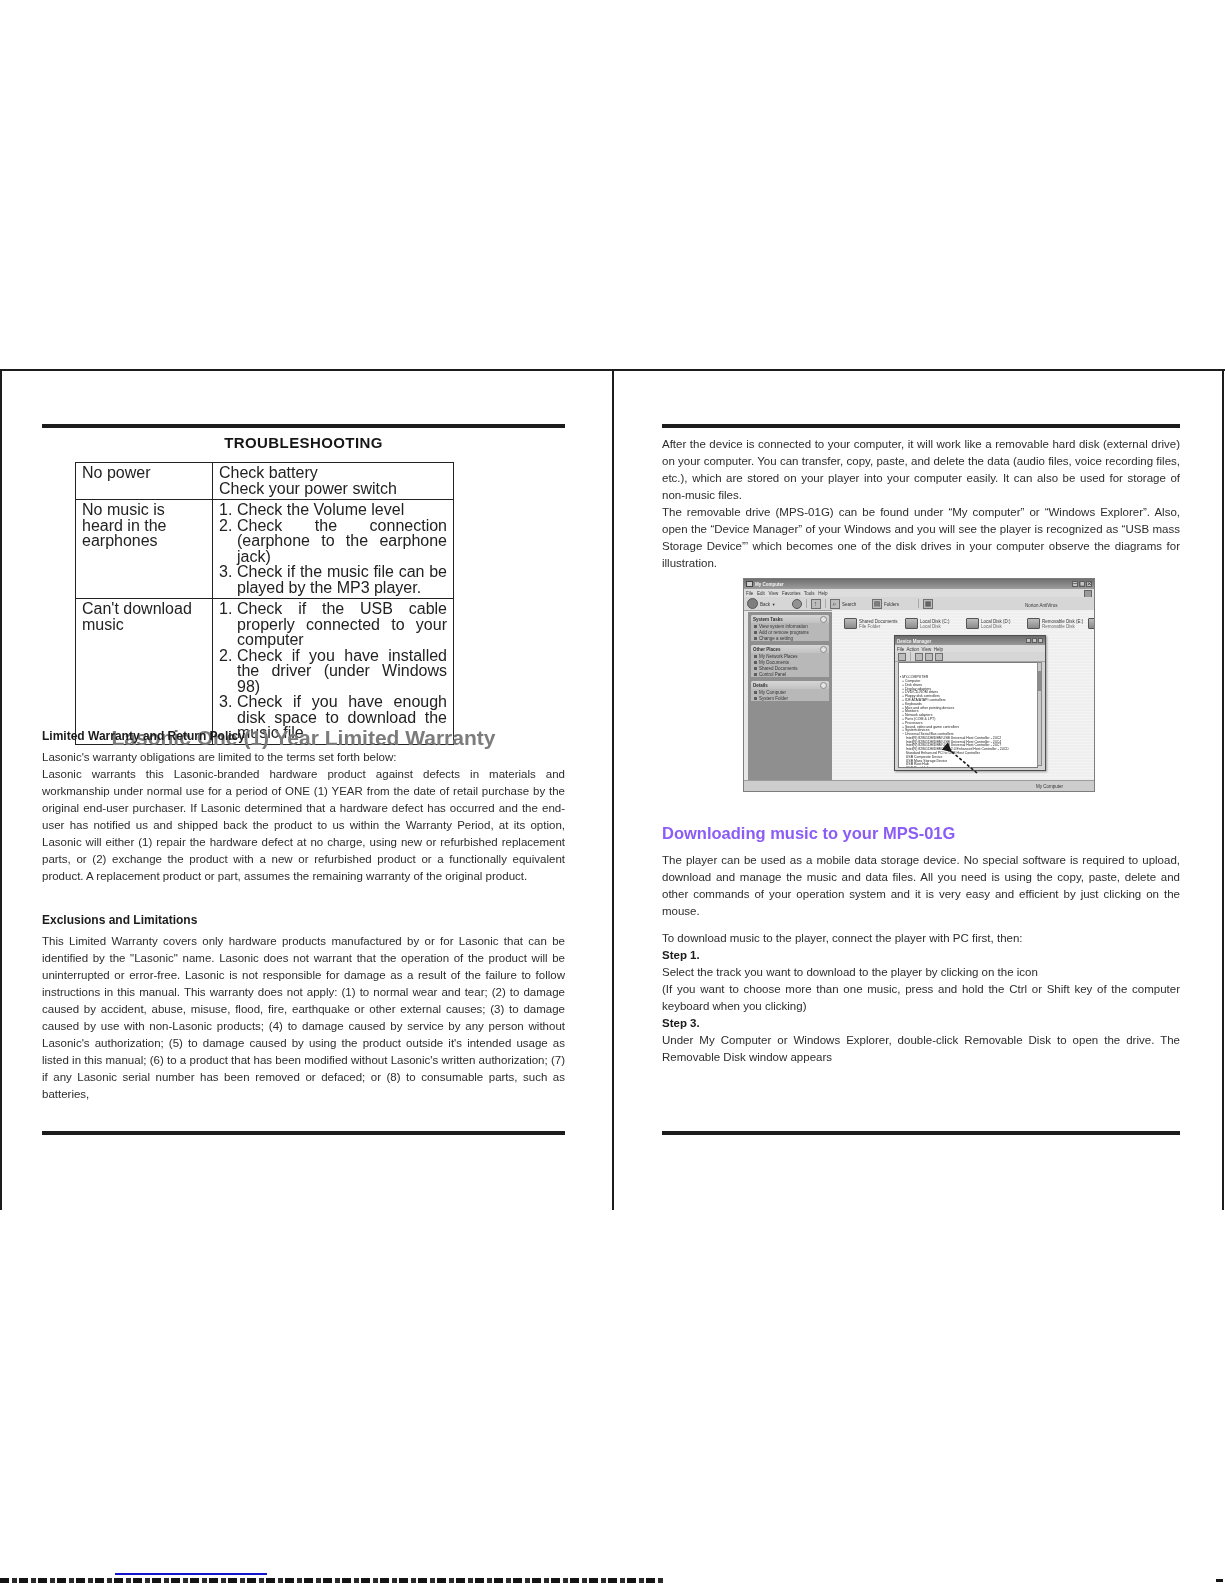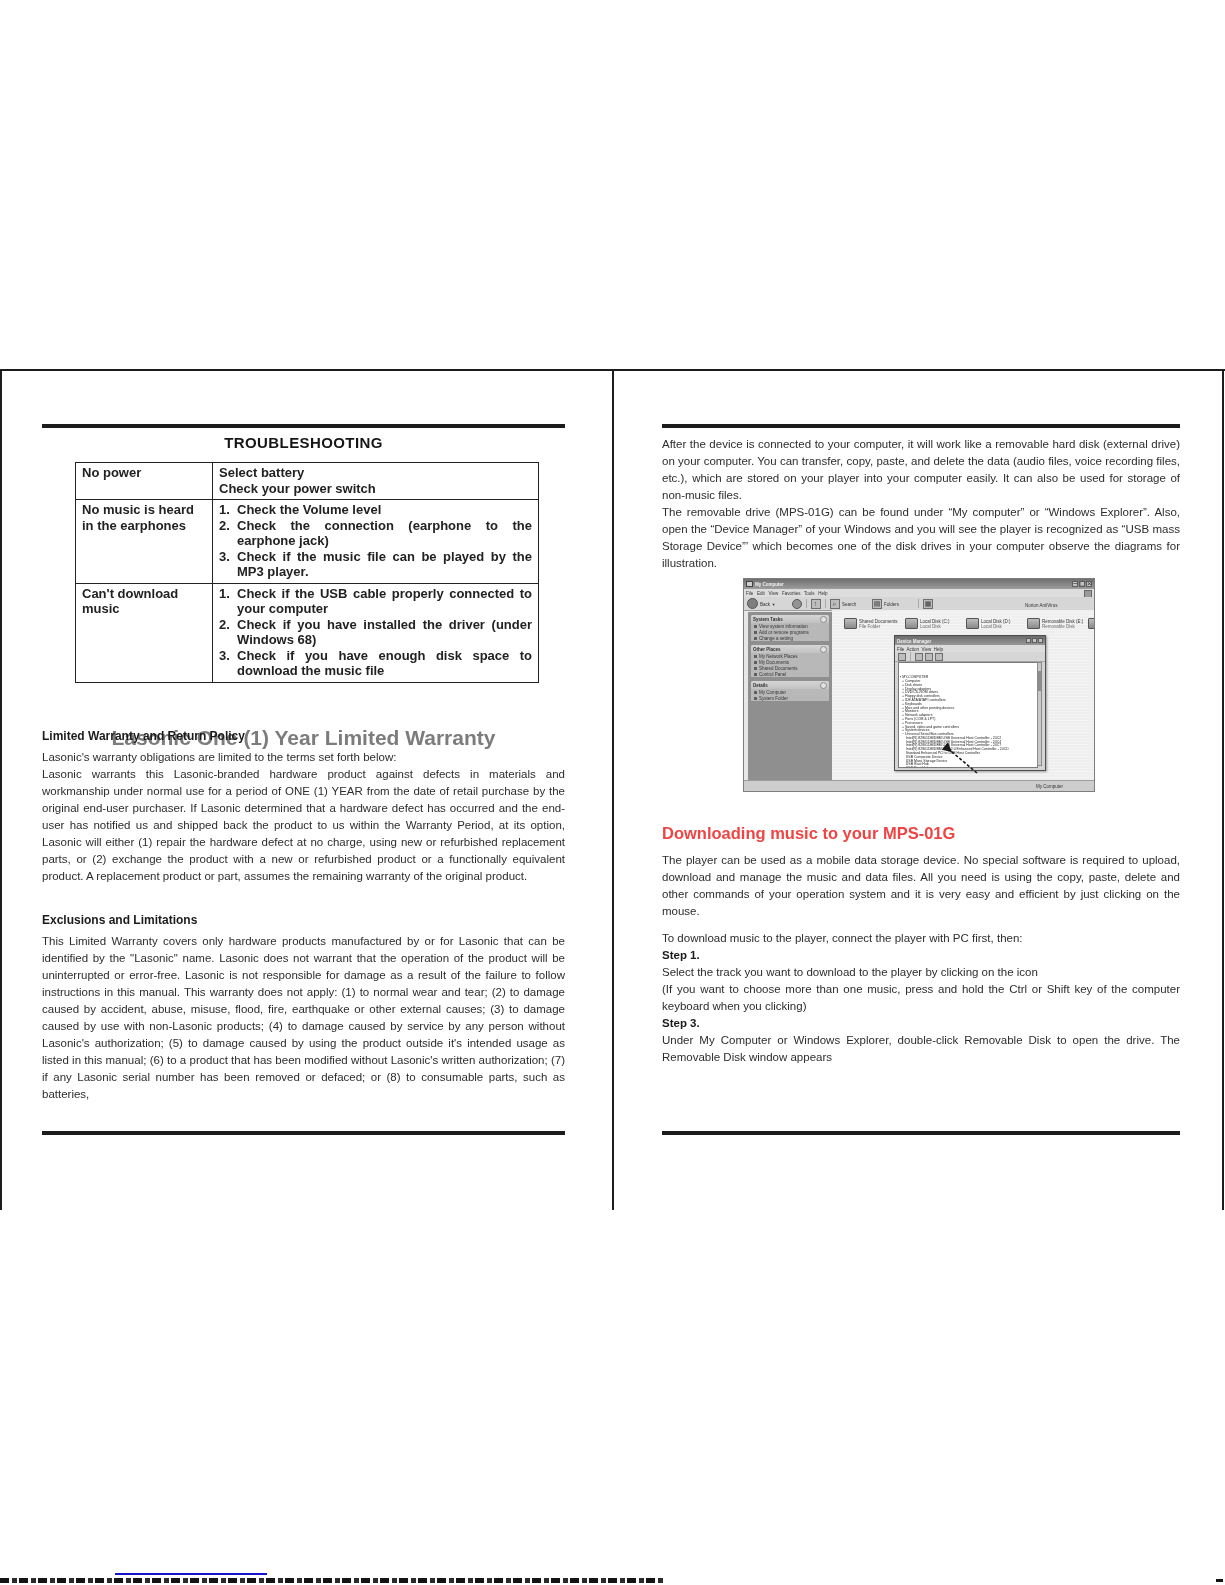--- a/index.html
+++ b/index.html
@@ -8,36 +8,36 @@
     font-family:"Liberation Sans", sans-serif;color:#2b2b2b;overflow:hidden;
   }
   .abs{position:absolute;}
   
   .frame-h{position:absolute;background:#1c1c1c;}
   .frame-v{position:absolute;background:#1c1c1c;}
   .rule{position:absolute;background:#1c1c1c;height:4px;}
   
   .ts-title{position:absolute;left:42px;top:434px;width:523px;text-align:center;
     font-size:15px;font-weight:bold;color:#161616;letter-spacing:.4px;}
-  table.ts{position:absolute;left:75px;top:462px;width:464px;border-collapse:collapse;
-    font-size:13px;line-height:15.5px;color:#222;font-weight:bold;}
+  table.ts{position:absolute;left:75px;top:462px;width:379px;border-collapse:collapse;
+    font-size:16px;line-height:15.5px;color:#222;}
   table.ts td{border:1.5px solid #222;vertical-align:top;padding:2px 6px 3px 6px;}
   td.problem{width:124px;text-align:left;}
   .sol{display:flex;}
   .sol-num{flex:0 0 18px;}
   .sol-num:empty{display:none;}
   .sol-text{flex:1;text-align:justify;}
   .warranty-title{position:absolute;left:42px;top:726px;width:523px;text-align:center;
     font-size:21px;font-weight:bold;color:#7c7c7c;}
   .sec-head{position:absolute;font-size:12px;font-weight:bold;color:#1b1b1b;}
   .body-text{position:absolute;font-size:11.5px;line-height:17px;text-align:justify;
     color:#2d2d2d;white-space:pre-line;}
   
   .dl-head{position:absolute;left:662px;top:824px;width:518px;
-    font-size:16.5px;font-weight:bold;color:#ef4444;}
+    font-size:16.5px;font-weight:bold;color:#8b5cf6;}
   .step{margin:0;}
   .step-label{font-size:11.5px;line-height:17px;font-weight:bold;color:#1b1b1b;}
   .step-text{font-size:11.5px;line-height:17px;text-align:justify;white-space:pre-line;color:#2d2d2d;}
   
   .shot{position:absolute;left:743px;top:578px;width:350px;height:212px;
     background:#e7e7e7;border:1px solid #7d7d7d;filter:blur(.3px);overflow:hidden;}
   .tt{display:inline-block;font-size:9px;transform:scale(.5);transform-origin:0 50%;
     white-space:pre;color:#333;}
   .x-title{position:absolute;left:0;top:0;right:0;height:10px;
     background:linear-gradient(#6f6f6f,#9d9d9d);display:flex;align-items:center;padding:0 2px;}
@@ -113,21 +113,21 @@
 
 <table class="ts">
   <tbody>
       <tr>
     <td class="problem">No power</td>
     <td>
       <div>
 
           <div class="sol">
 
-            <span class="sol-text">Select battery</span>
+            <span class="sol-text">Check battery</span>
           </div>
 
           <div class="sol">
 
             <span class="sol-text">Check your power switch</span>
           </div>
         </div>
     </td>
   </tr>
   <tr>
@@ -157,21 +157,21 @@
     <td>
       <div>
 
           <div class="sol">
             <span class="sol-num">1.</span>
             <span class="sol-text">Check if the USB cable properly connected to your computer</span>
           </div>
 
           <div class="sol">
             <span class="sol-num">2.</span>
-            <span class="sol-text">Check if you have installed the driver (under Windows 68)</span>
+            <span class="sol-text">Check if you have installed the driver (under Windows 98)</span>
           </div>
 
           <div class="sol">
             <span class="sol-num">3.</span>
             <span class="sol-text">Check if you have enough disk space to download the music file</span>
           </div>
         </div>
     </td>
   </tr>
 </tbody>

